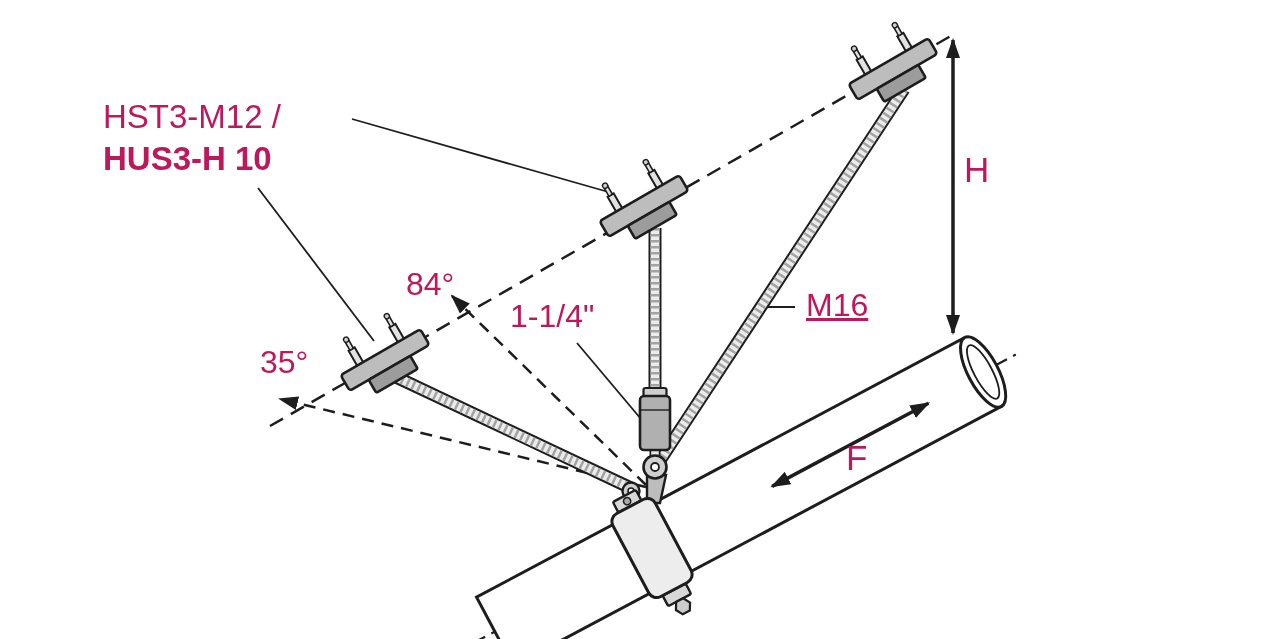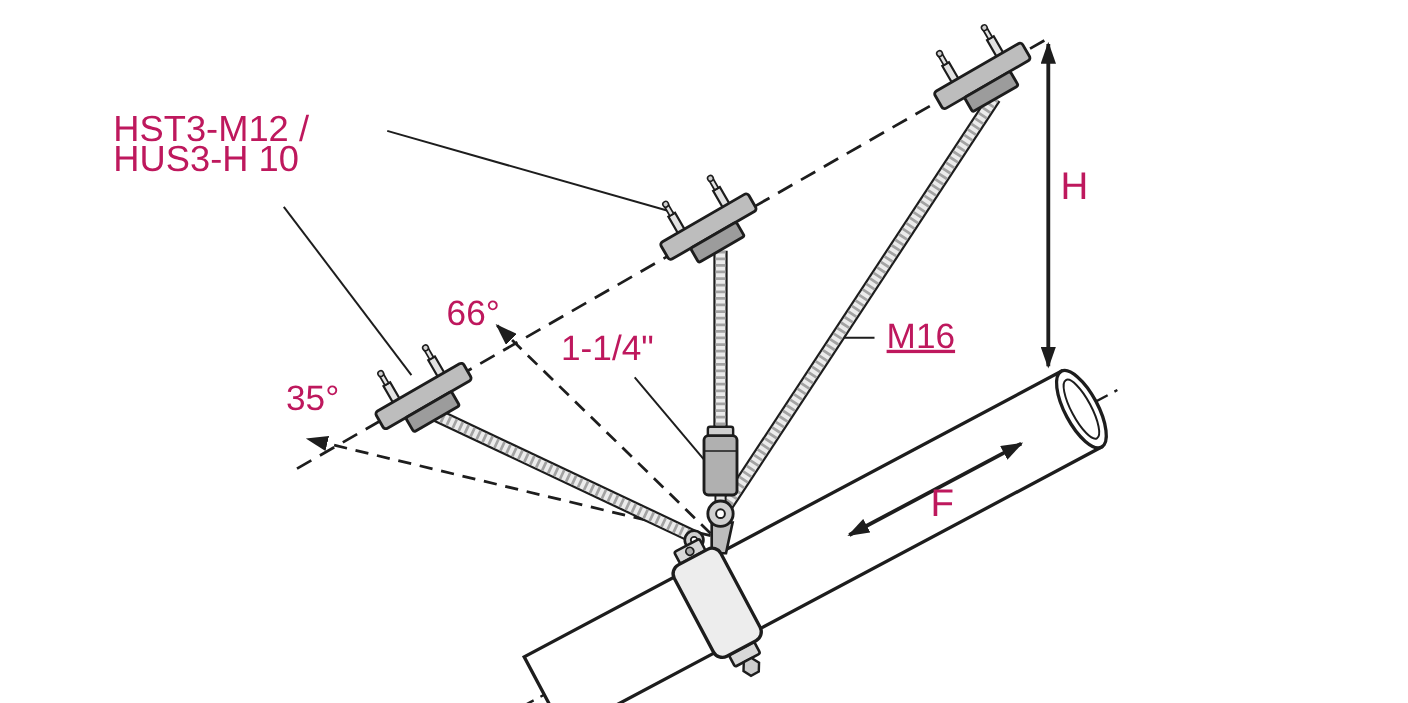--- a/index.html
+++ b/index.html
@@ -117,23 +117,23 @@
       <rect x="-13" y="47" width="26" height="12" rx="2" fill="#d8d8d8" stroke="#1d1d1d" stroke-width="2.4"></rect>
       <rect x="-24" y="-47" width="48" height="94" rx="9" fill="#ededed" stroke="#1d1d1d" stroke-width="3"></rect>
       <circle cx="0" cy="-53" r="3.6" fill="#aaaaaa" stroke="#1d1d1d" stroke-width="1.6"></circle>
       <polygon points="-8,66 -4,59 4,59 8,66 4,73 -4,73" fill="#cccccc" stroke="#1d1d1d" stroke-width="2.2"></polygon>
     </g>
 
     <line x1="953" y1="40" x2="953" y2="333" stroke="#1d1d1d" stroke-width="3.5" marker-start="url(#arr)" marker-end="url(#arr)"></line>
   </svg>
 
   <div class="lbl lbl-lg" style="left:103px; top:100px;">HST3-M12 /</div>
-  <div class="lbl lbl-lg" style="left:103px; top:127px;">HUS3-H 10</div>
+  <div class="lbl lbl-lg" style="left:103px; top:142px;font-weight:bold;">HUS3-H 10</div>
 
-  <div class="lbl lbl-md" style="left:406px; top:268px;">66°</div>
+  <div class="lbl lbl-md" style="left:406px; top:268px;">84°</div>
   <div class="lbl lbl-md" style="left:260px; top:346px;">35°</div>
 
   <div class="lbl lbl-md" style="left:510px; top:300px;">1-1/4"</div>
   <div class="lbl lbl-md" style="left:806px; top:289px;text-decoration:underline;">M16</div>
 
   <div class="lbl lbl-dim" style="left:964px; top:152px;">H</div>
   <div class="lbl lbl-dim" style="left:846px; top:440px;">F</div>
 
 </div>
 

